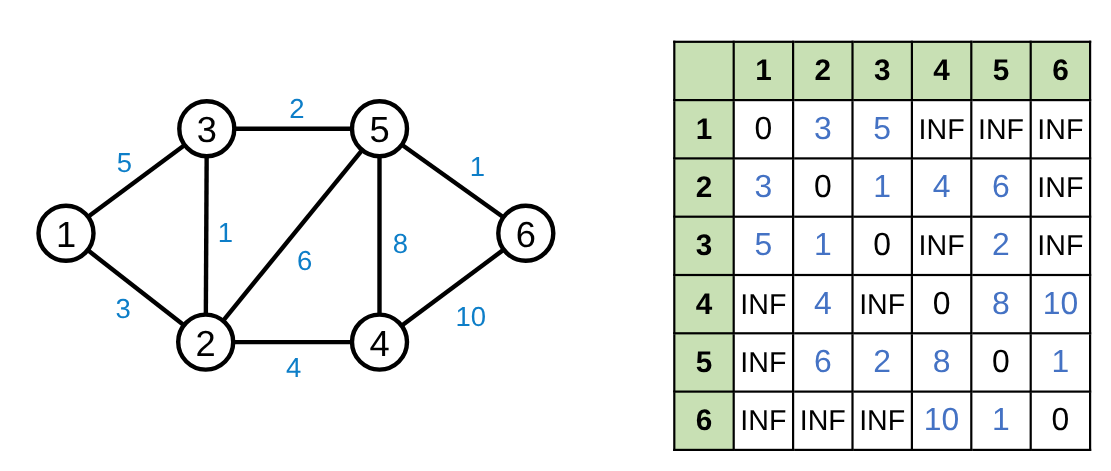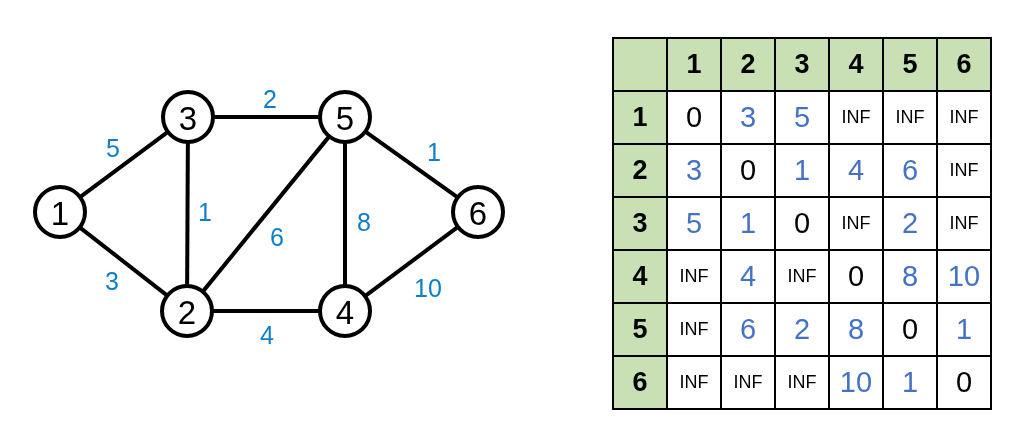--- a/index.html
+++ b/index.html
@@ -87,21 +87,21 @@
     font-size: 27px;
     font-weight: bold;
   }
   table#adjacency-matrix th.corner-cell {
     background: #c8e0b4;
   }
   td.cell-num {
     font-size: 29px;
   }
   td.cell-inf {
-    font-size: 18px;
+    font-size: 26px;
     font-weight: bold;
     font-family: "Liberation Serif", serif;
     margin-left: 31px;
   }
 </style>
 </head>
 <body>
 
 <div id="figure-root">
 

